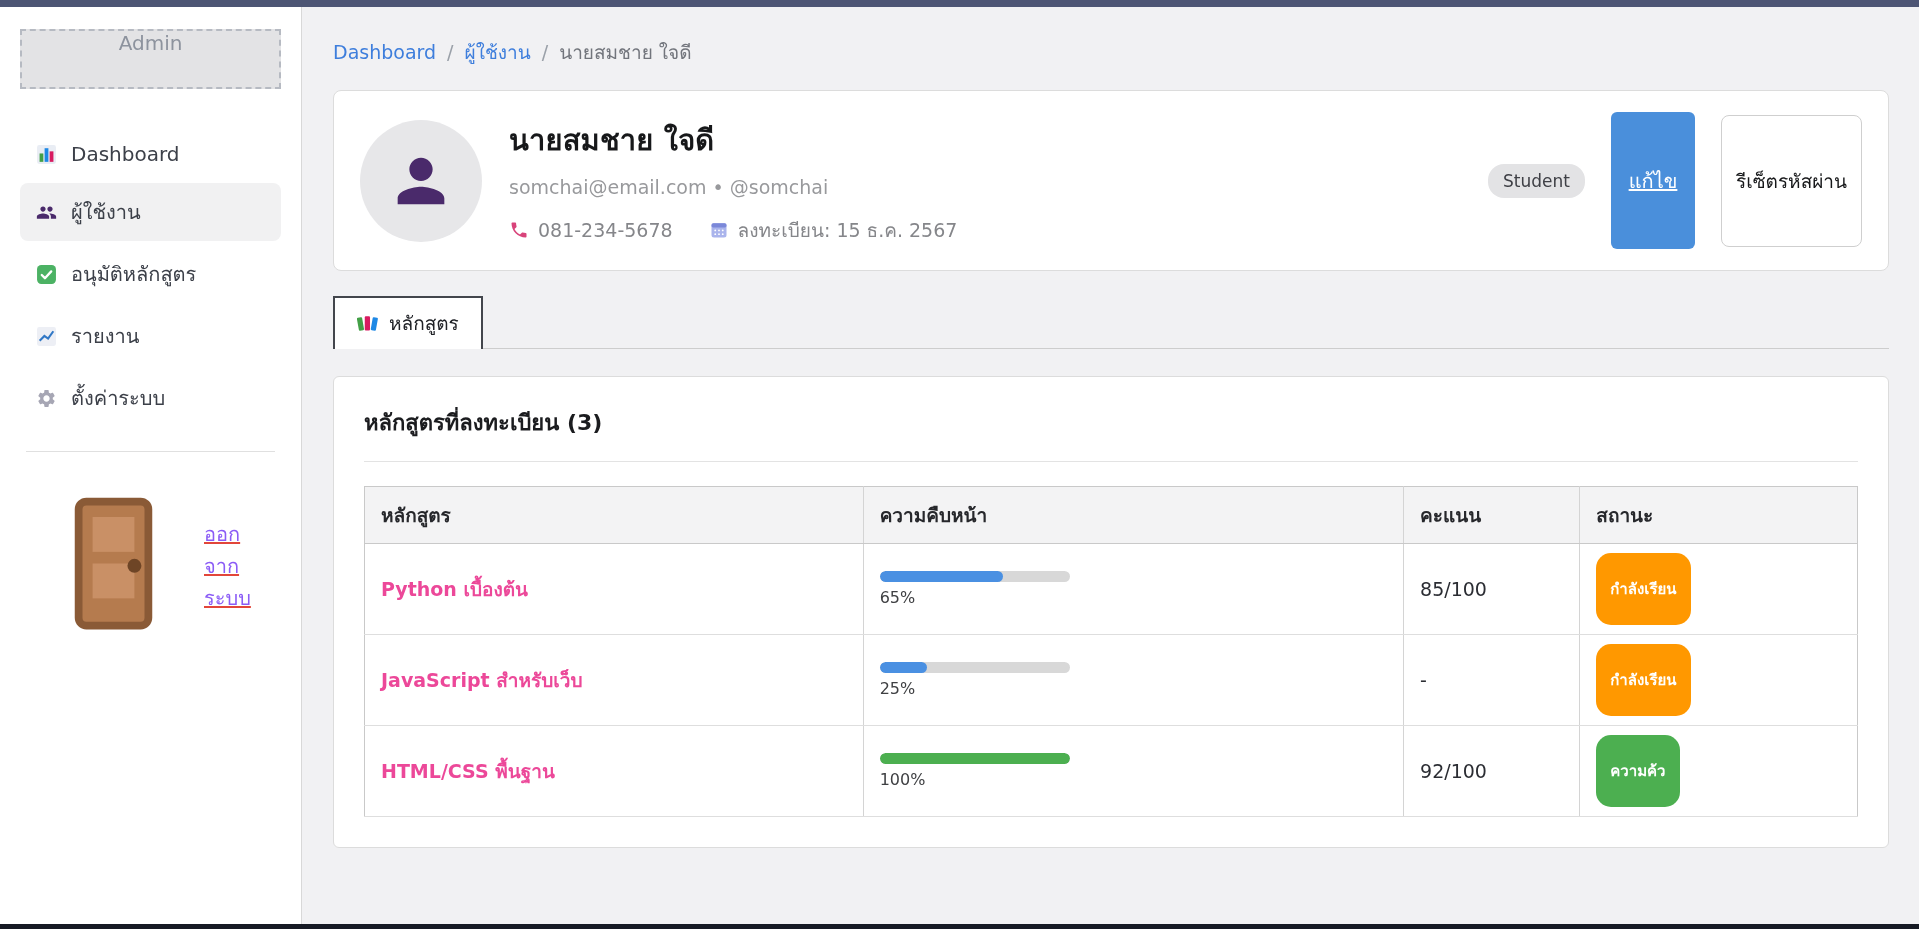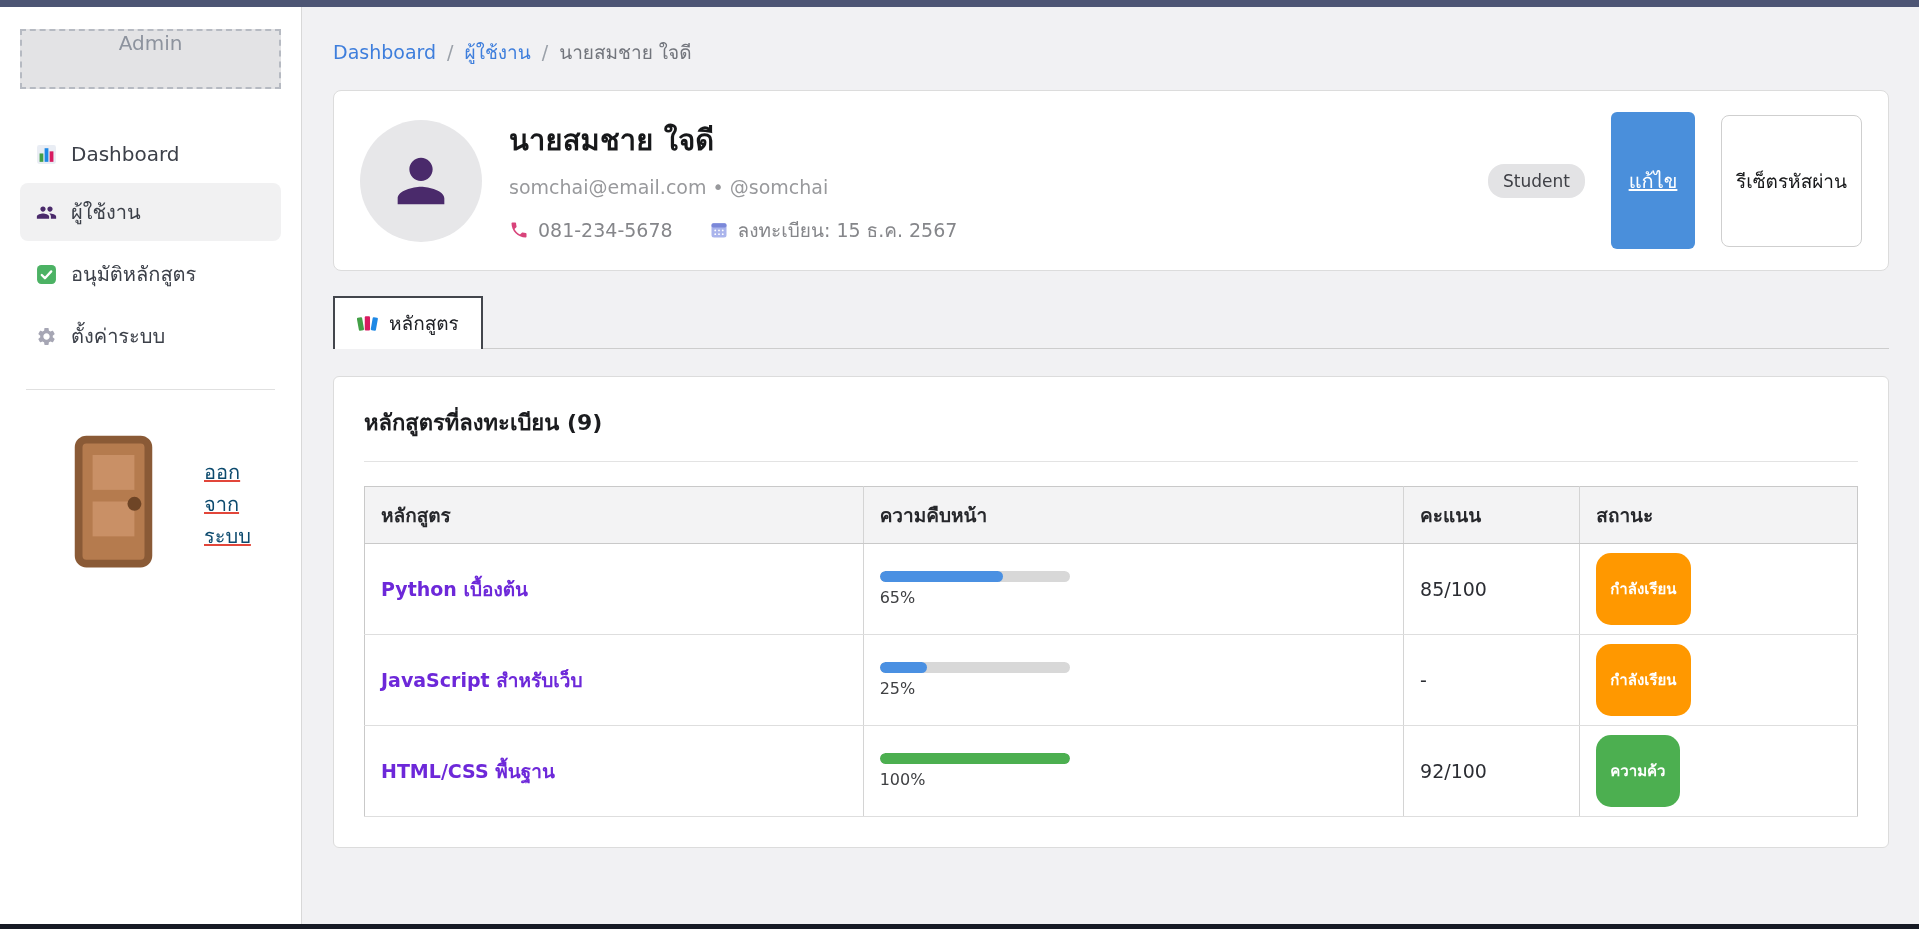--- a/index.html
+++ b/index.html
@@ -26,21 +26,21 @@
     display:flex; align-items:center; gap:14px;
     padding:13px 16px; margin:4px 0; border-radius:8px;
     font-size:20px; color:#3c4049; cursor:pointer;
   }
   .nav-item.active { background:#f1f1f2; }
   .nav-item .icn { width:21px; height:21px; display:inline-flex; flex-shrink:0; }
   .icn svg { width:100%; height:100%; }
   .side-divider { border-top:1px solid #e0e0e0; margin:24px 6px; }
   .logout {
     display:flex; align-items:center; gap:13px; padding:10px 16px;
-    font-size:20px; color:#0c4a6e; text-decoration:underline;
+    font-size:20px; color:#8b5cf6; text-decoration:underline;
     text-decoration-color:#e2463a; cursor:pointer;
   }
 
   
   .main { flex:1; padding:30px 30px 0 31px; }
   .breadcrumb { display:flex; align-items:center; gap:11px; font-size:19px; }
   .breadcrumb .bc-link { color:#3e7edc; cursor:pointer; }
   .breadcrumb .bc-sep { color:#9aa0a8; }
   .breadcrumb .bc-current { color:#72757c; }
 
@@ -101,21 +101,21 @@
   }
   table.courses th:last-child, table.courses td:last-child { border-right:none; }
   table.courses th:nth-child(1){ width:33.4%; }
   table.courses th:nth-child(2){ width:36.2%; }
   table.courses th:nth-child(3){ width:11.8%; }
   table.courses th:nth-child(4){ width:18.6%; }
   table.courses td {
     padding:9px 16px; border-bottom:1px solid #dedede; border-right:1px solid #d4d4d4;
     vertical-align:middle;
   }
-  .course-name { font-weight:bold; color:#6d28d9; }
+  .course-name { font-weight:bold; color:#ec4899; }
   .ptrack { width:190px; height:11px; background:#d8d8d8; border-radius:6px; overflow:hidden; }
   .pfill { height:100%; border-radius:6px; }
   .plabel { margin-top:6px; font-size:16px; color:#3f4043; }
   .status-pill {
     display:inline-block; padding:24px 14px; border-radius:15px;
     color:#fff; font-size:15px; font-weight:bold; white-space:nowrap;
   }
 </style>
 </head>
 <body>
@@ -149,20 +149,29 @@
           <span>ผู้ใช้งาน</span>
         </div>
         <div class="nav-item">
           <span class="icn">
             <svg viewBox="0 0 20 20">
               <rect x="1" y="1" width="18" height="18" rx="4" fill="#4cb264"></rect>
               <path d="M5.5 10.5l3 3 6-6.5" stroke="#fff" stroke-width="2.2" fill="none" stroke-linecap="round" stroke-linejoin="round"></path>
             </svg>
           </span>
           <span>อนุมัติหลักสูตร</span>
+        </div>
+        <div class="nav-item">
+          <span class="icn">
+            <svg viewBox="0 0 20 20">
+              <rect x="1" y="1" width="18" height="18" rx="2" fill="#edeff5"></rect>
+              <polyline points="3.5,14 8,9.5 11.5,12 16.5,5" fill="none" stroke="#3178c6" stroke-width="2"></polyline>
+            </svg>
+          </span>
+          <span>รายงาน</span>
         </div>
         <div class="nav-item">
           <span class="icn">
             <svg viewBox="0 0 24 24" fill="#a6a6b4">
               <path d="M19.14 12.94c.04-.3.06-.61.06-.94 0-.32-.02-.64-.07-.94l2.03-1.58c.18-.14.23-.41.12-.61l-1.92-3.32c-.12-.22-.37-.29-.59-.22l-2.39.96c-.5-.38-1.03-.7-1.62-.94l-.36-2.54c-.04-.24-.24-.41-.48-.41h-3.84c-.24 0-.43.17-.47.41l-.36 2.54c-.59.24-1.13.57-1.62.94l-2.39-.96c-.22-.08-.47 0-.59.22L2.74 8.87c-.12.21-.08.47.12.61l2.03 1.58c-.05.3-.09.63-.09.94s.02.64.07.94l-2.03 1.58c-.18.14-.23.41-.12.61l1.92 3.32c.12.22.37.29.59.22l2.39-.96c.5.38 1.03.7 1.62.94l.36 2.54c.05.24.24.41.48.41h3.84c.24 0 .44-.17.47-.41l.36-2.54c.59-.24 1.13-.56 1.62-.94l2.39.96c.22.08.47 0 .59-.22l1.92-3.32c.12-.22.07-.47-.12-.61l-2.01-1.58zM12 15.6c-1.98 0-3.6-1.62-3.6-3.6s1.62-3.6 3.6-3.6 3.6 1.62 3.6 3.6-1.62 3.6-3.6 3.6z"></path>
             </svg>
           </span>
           <span>ตั้งค่าระบบ</span>
         </div>
       </nav>
@@ -240,21 +249,21 @@
               <rect x="0.8" y="4.2" width="5" height="12.5" rx="1" fill="#43a047" transform="rotate(-10 3.3 10.4)"></rect>
               <rect x="7.4" y="3.2" width="5" height="13.5" rx="1" fill="#d81b60"></rect>
               <rect x="14" y="4.2" width="5" height="12.5" rx="1" fill="#1e88e5" transform="rotate(10 16.5 10.4)"></rect>
             </svg>
           </span>
         <span>หลักสูตร</span>
       </div>
     </div>
 
     <section class="courses-card">
-      <div class="courses-title">หลักสูตรที่ลงทะเบียน (9)</div>
+      <div class="courses-title">หลักสูตรที่ลงทะเบียน (3)</div>
       <hr class="courses-hr">
       <table class="courses">
         <thead>
           <tr>
             <th>หลักสูตร</th>
             <th>ความคืบหน้า</th>
             <th>คะแนน</th>
             <th>สถานะ</th>
           </tr>
         </thead>

